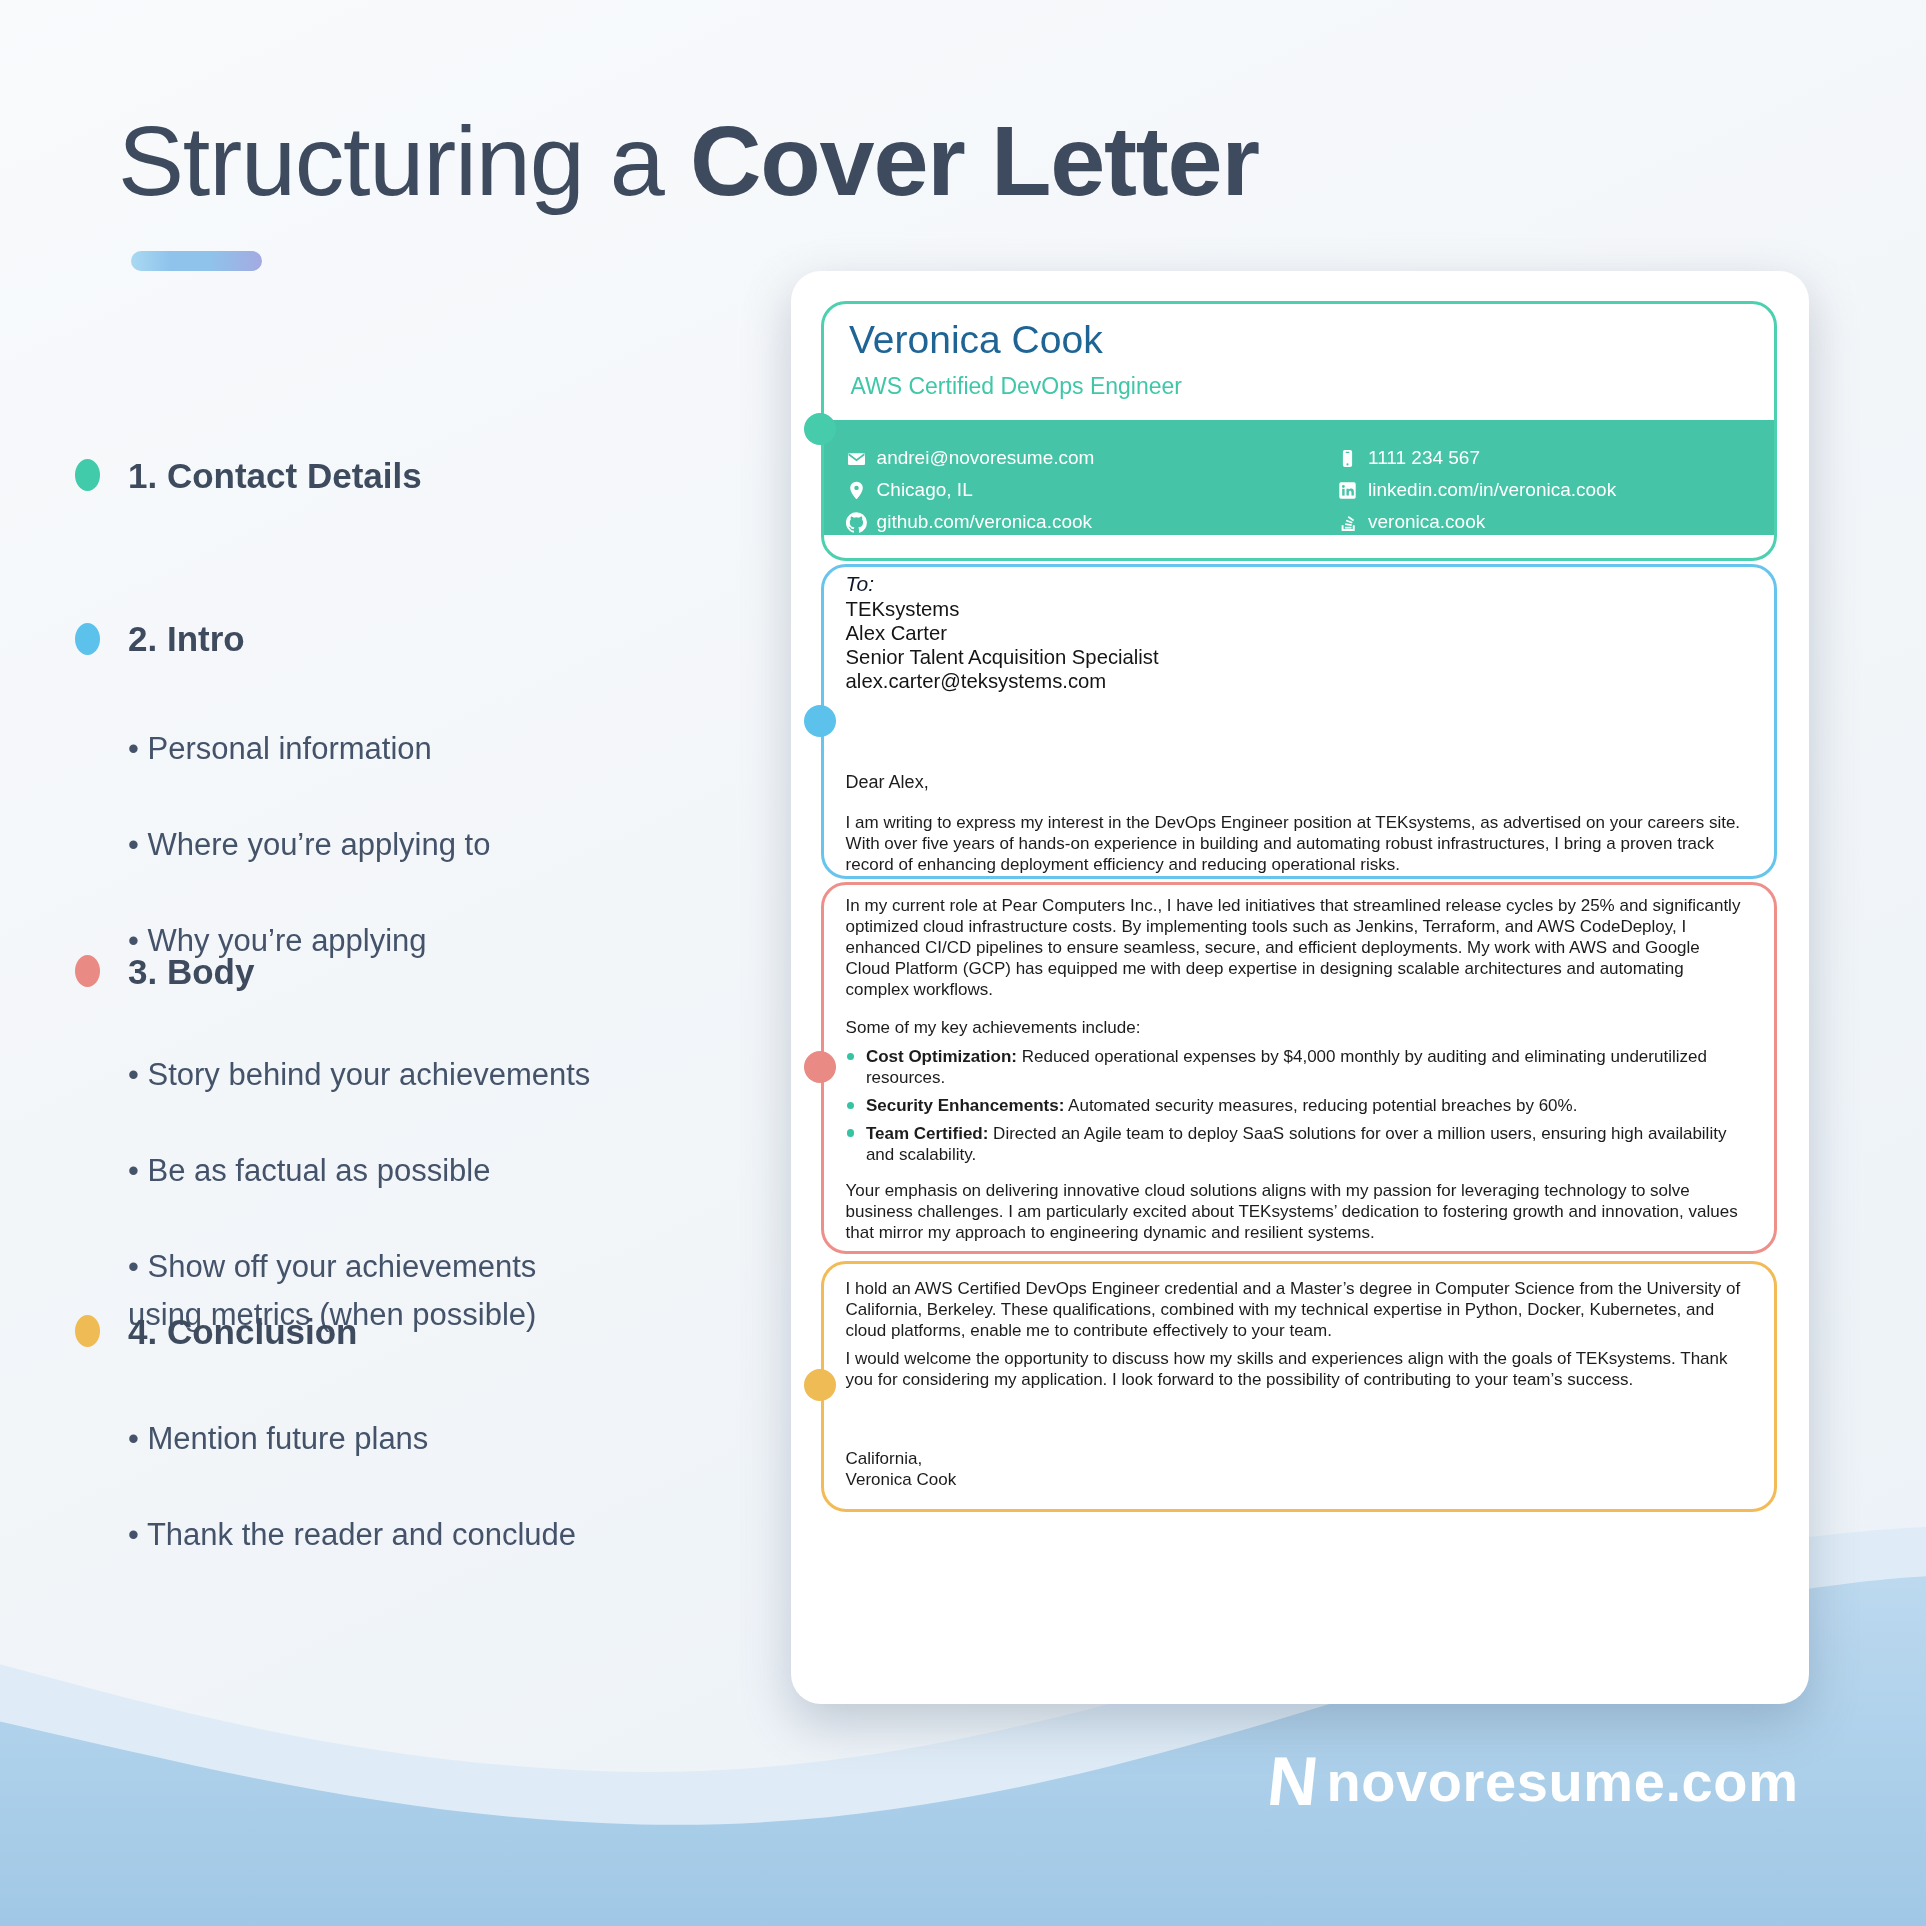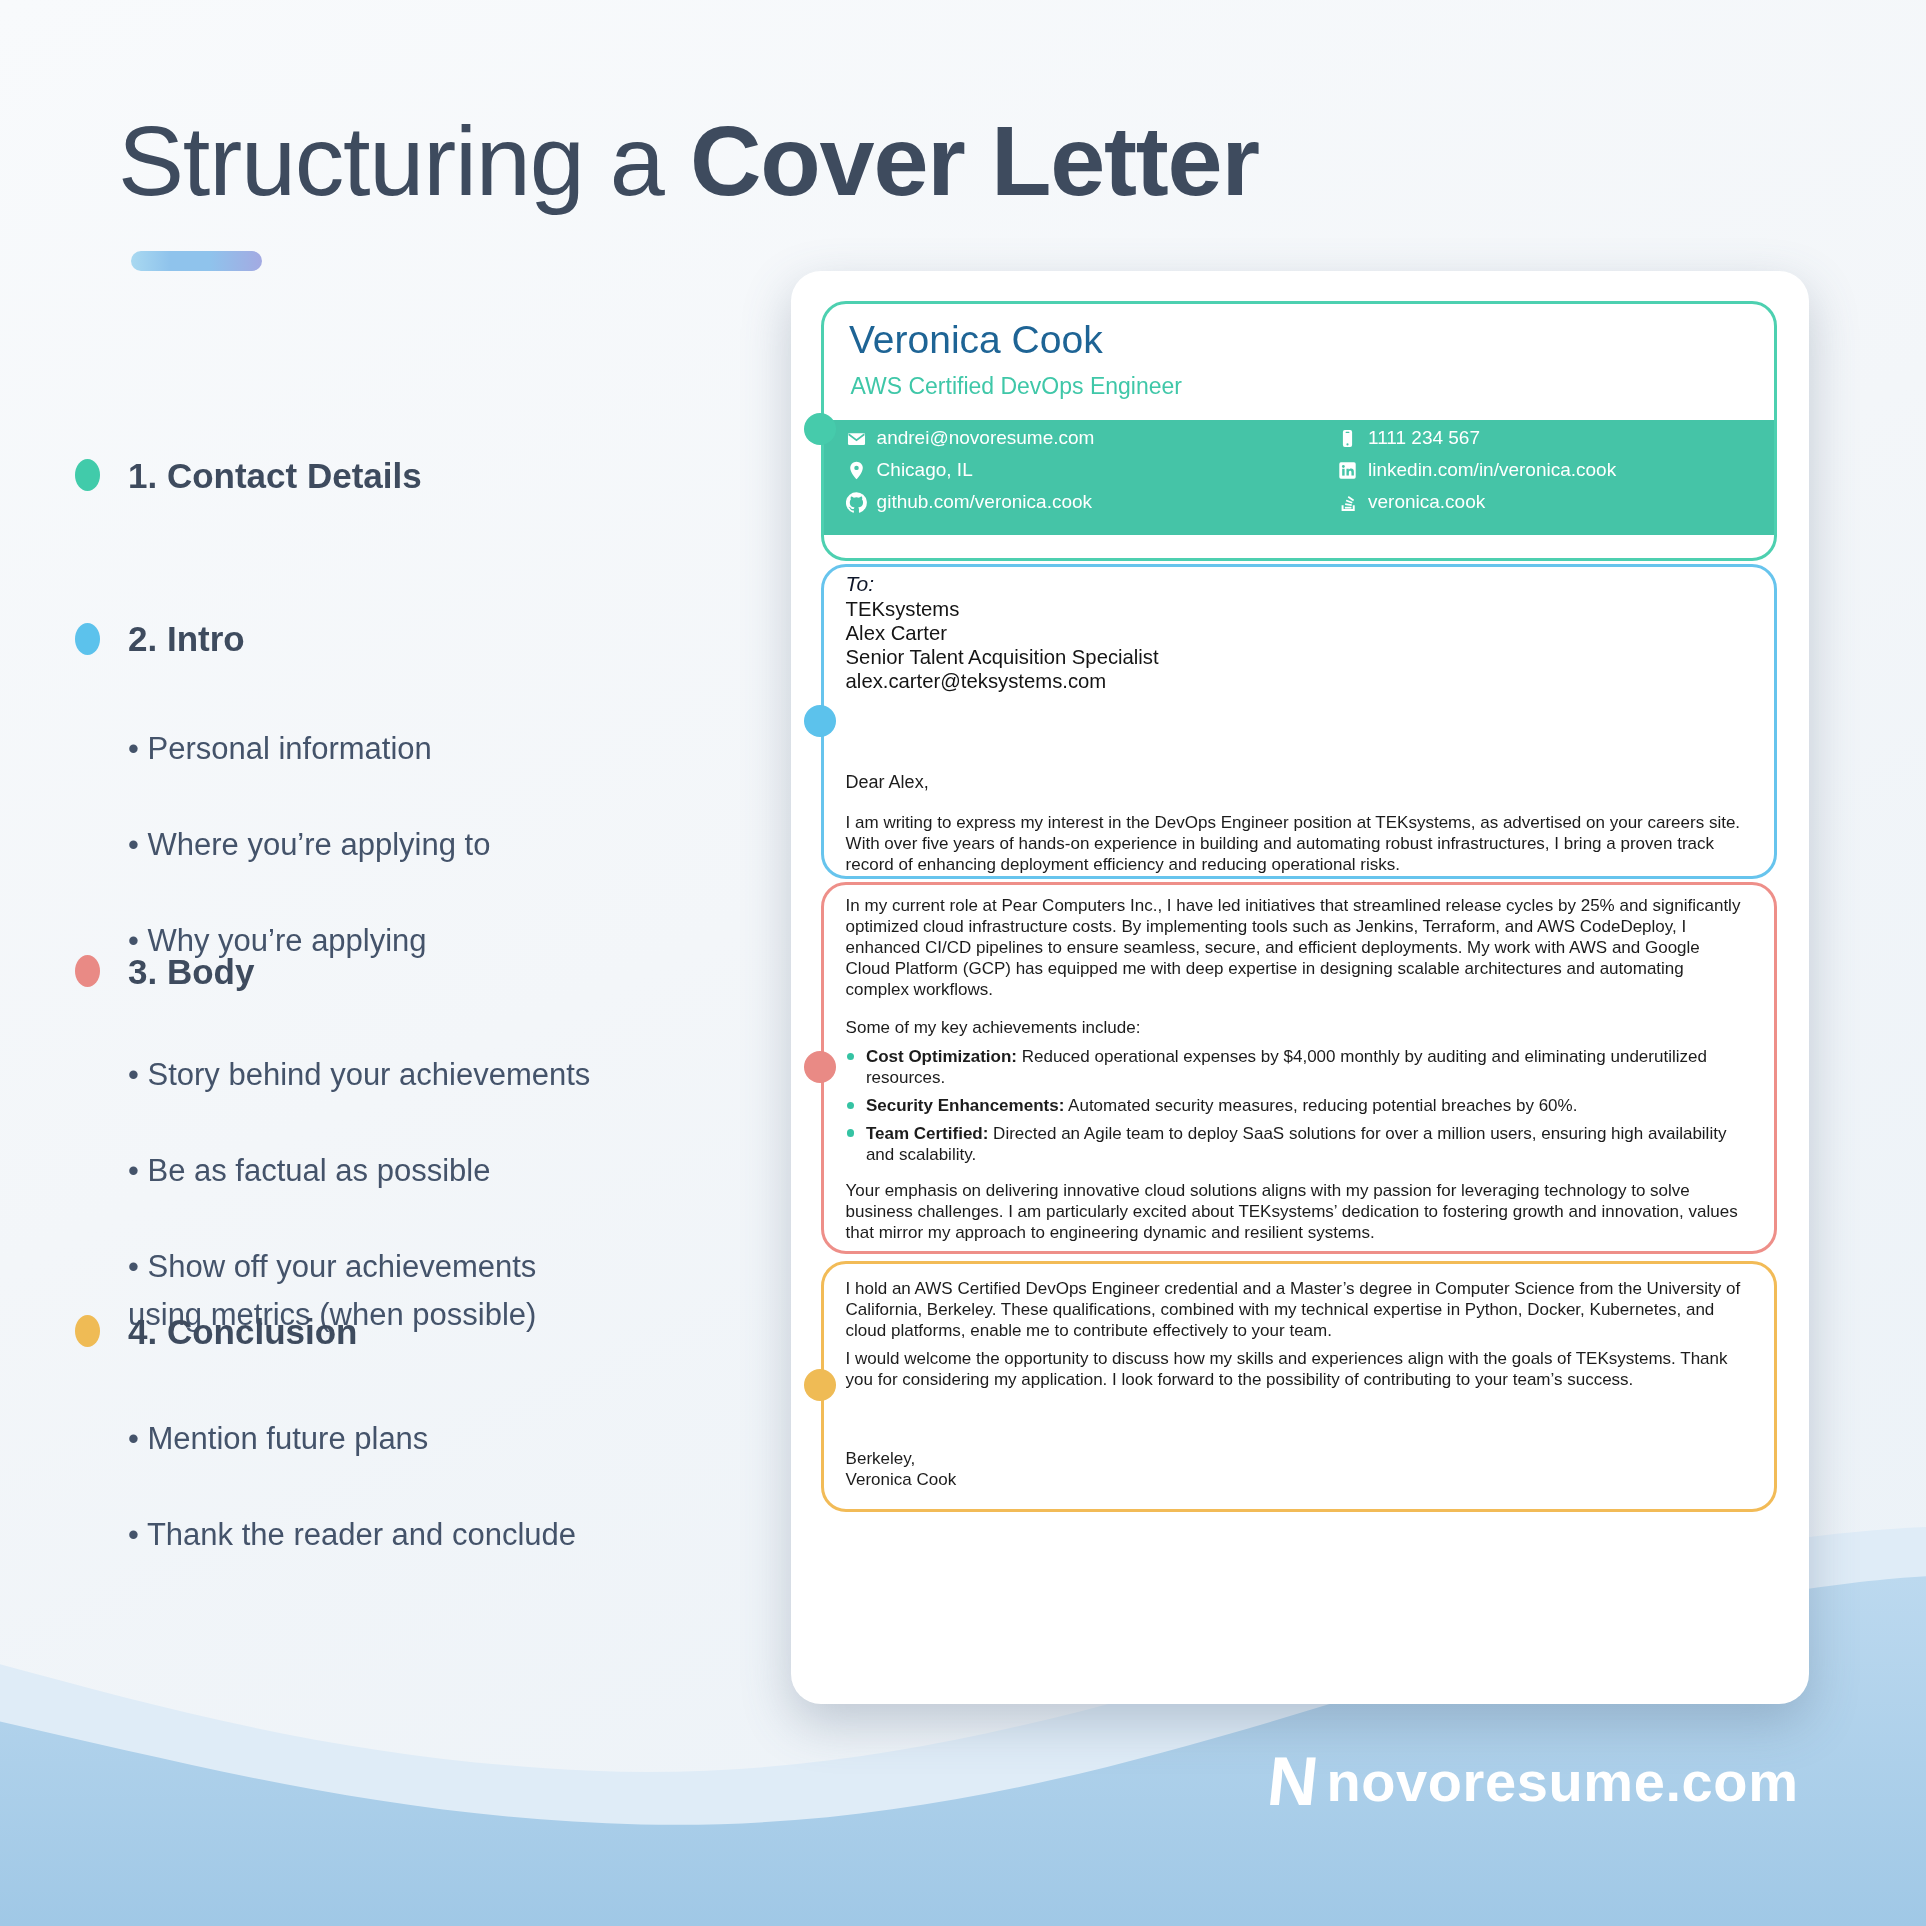--- a/index.html
+++ b/index.html
@@ -35,21 +35,21 @@
   .zone-concl   { top:990px; height:245px; border-color:#f2bb57; }
   .zone-marker { position:absolute; left:13px; width:32px; height:32px; border-radius:50%; }
   .marker-teal   { top:142px;  background:#46cbab; }
   .marker-blue   { top:434px;  background:#5cc2ec; }
   .marker-red    { top:780px; background:#e98a85; }
   .marker-yellow { top:1098px; background:#efbb55; }
   
   .cv-name { position:absolute; left:25px; top:13.6px; font-size:39px; font-weight:500; color:#1e6495; white-space:nowrap; }
   .cv-title { position:absolute; left:26.5px; top:69px; font-size:23px; font-weight:400; color:#3fc7a8; white-space:nowrap; }
   .contact-bar { position:absolute; left:0; top:116px; width:950px; height:115px; background:#45c4a7;
-    display:grid; grid-template-columns:490px 1fr; grid-auto-rows:32px; padding-top:2px; box-sizing:border-box; }
+    display:grid; grid-template-columns:490px 1fr; grid-auto-rows:32px; padding-top:22px; box-sizing:border-box; }
   .contact-cell { display:flex; align-items:center; color:#ffffff; font-size:19px; }
   .contact-cell .cicon { width:21px; height:21px; flex:0 0 21px; margin-left:21.6px; margin-right:10px; }
   .contact-cell.col2 .cicon { margin-left:23px; }
   
   .to-label { position:absolute; left:21.6px; top:5px; font-size:21px; font-style:italic; color:#0f172a; }
   .recipient { position:absolute; left:21.6px; top:30px; font-size:20.3px; line-height:24px; color:#141414; }
   .salutation { position:absolute; left:21.6px; top:205px; font-size:18px; color:#1c1c1c; }
   .ltr-p { font-size:17px; line-height:21px; color:#1c1c1c; }
   .intro-para { position:absolute; left:21.6px; top:245px; width:903px; }
   
@@ -199,21 +199,21 @@
           <span class="ach-dot"></span><b>Team Certified:</b><span> Directed an Agile team to deploy SaaS solutions for over a million users, ensuring high availability and scalability.</span>
         </div>
       </div>
       <div class="ltr-p body-p2">Your emphasis on delivering innovative cloud solutions aligns with my passion for leveraging technology to solve business challenges. I am particularly excited about TEKsystems’ dedication to fostering growth and innovation, values that mirror my approach to engineering dynamic and resilient systems.</div>
     </div>
 
     <div class="zone zone-concl">
       <div class="ltr-p concl-p1">I hold an AWS Certified DevOps Engineer credential and a Master’s degree in Computer Science from the University of California, Berkeley. These qualifications, combined with my technical expertise in Python, Docker, Kubernetes, and cloud platforms, enable me to contribute effectively to your team.</div>
       <div class="ltr-p concl-p2">I would welcome the opportunity to discuss how my skills and experiences align with the goals of TEKsystems. Thank you for considering my application. I look forward to the possibility of contributing to your team’s success.</div>
       <div class="signoff">
-        <div>Berkeley,</div>
+        <div>California,</div>
         <div>Veronica Cook</div>
       </div>
     </div>
 
     <div class="zone-marker marker-teal"></div>
     <div class="zone-marker marker-blue"></div>
     <div class="zone-marker marker-red"></div>
     <div class="zone-marker marker-yellow"></div>
   </div>
 

